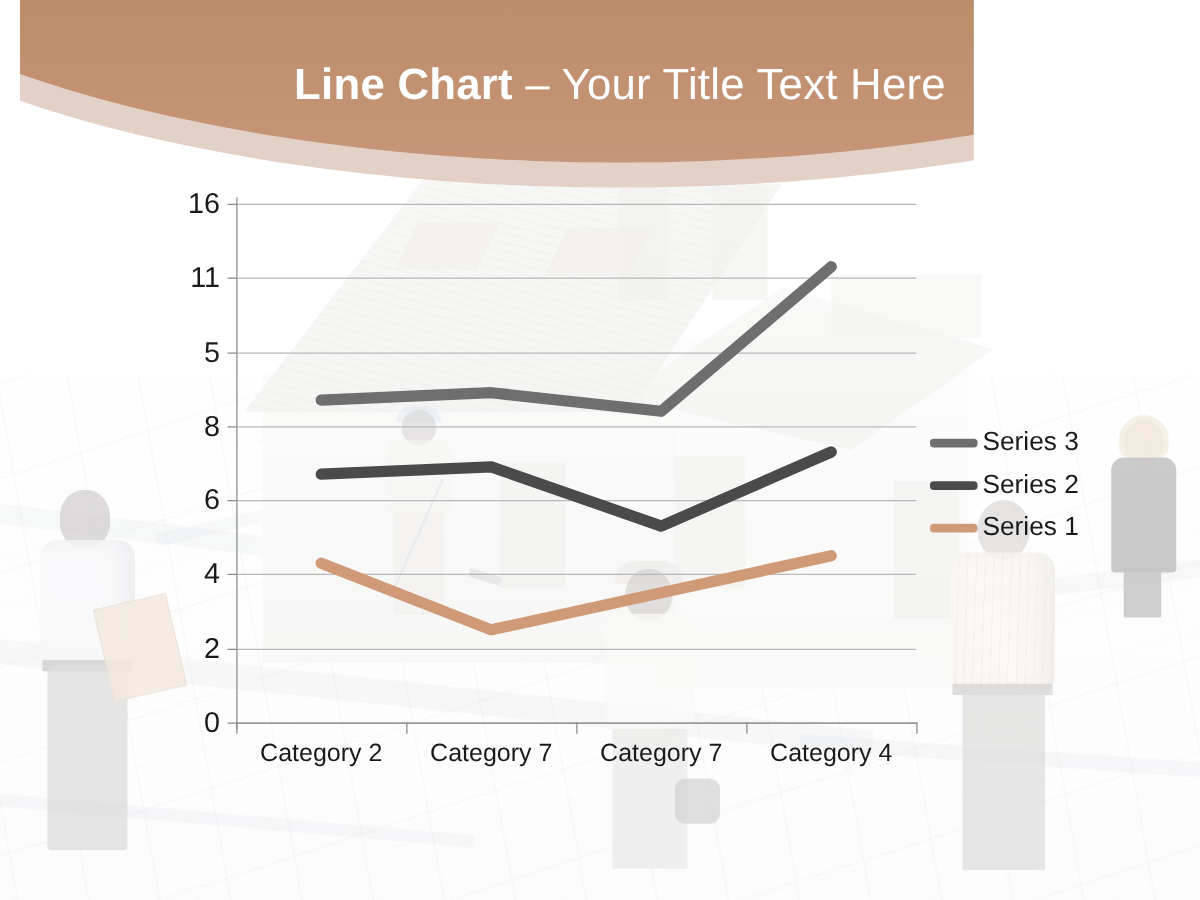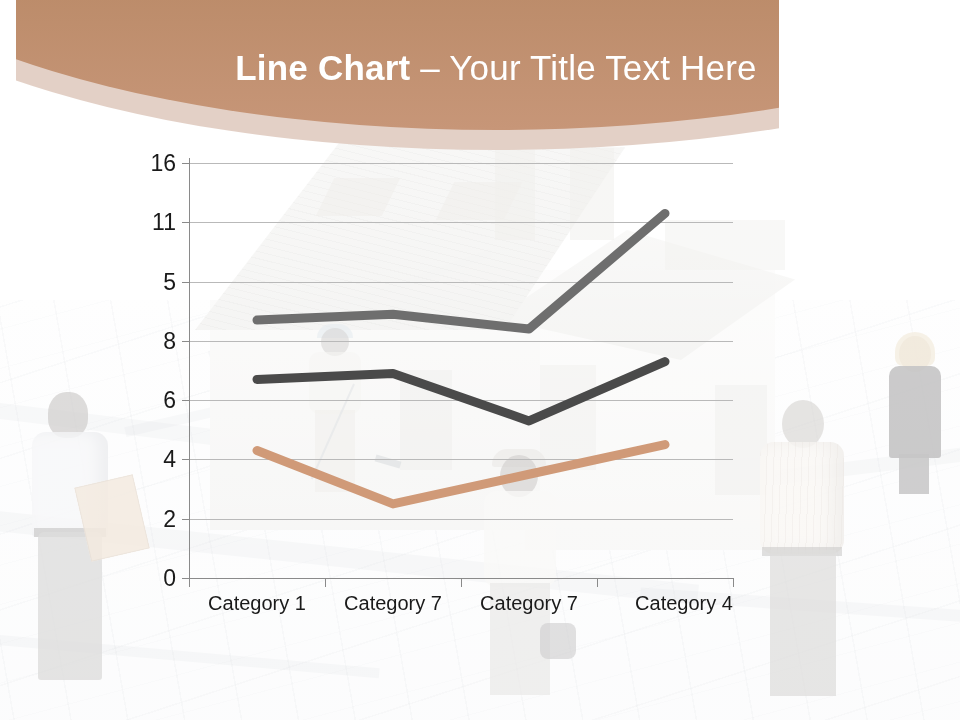--- a/index.html
+++ b/index.html
@@ -324,26 +324,40 @@
         <div class="ylabel" style="top: 415px;">0</div>
         <div class="ylabel" style="top: 355.714px;">2</div>
         <div class="ylabel" style="top: 296.429px;">4</div>
         <div class="ylabel" style="top: 237.143px;">6</div>
         <div class="ylabel" style="top: 177.857px;">8</div>
         <div class="ylabel" style="top: 118.571px;">5</div>
         <div class="ylabel" style="top: 59.2857px;">11</div>
         <div class="ylabel" style="top: 0px;">16</div>
       </div>
     <div id="xlabels">
-        <div class="xlabel" style="left: 257px;">Category 1</div>
+        <div class="xlabel" style="left: 257px;">Category 2</div>
         <div class="xlabel" style="left: 393px;">Category 7</div>
         <div class="xlabel" style="left: 529px;">Category 7</div>
-        <div class="xlabel" style="left: 684px;">Category 4</div>
+        <div class="xlabel" style="left: 665px;">Category 4</div>
       </div>
     <svg class="series-svg" id="series-svg" viewBox="0 0 960 720">
         <polyline points="257,320.1071428571429 393,314.1785714285714 529,329 665,213.3928571428571" fill="none" stroke="#6e6e6e" stroke-width="9" stroke-linecap="round" stroke-linejoin="round"></polyline>
         <polyline points="257,379.3928571428571 393,373.46428571428567 529,420.8928571428571 665,361.60714285714283" fill="none" stroke="#4a4a4a" stroke-width="9" stroke-linecap="round" stroke-linejoin="round"></polyline>
         <polyline points="257,450.53571428571433 393,503.8928571428571 529,474.25 665,444.6071428571429" fill="none" stroke="#d09a78" stroke-width="9" stroke-linecap="round" stroke-linejoin="round"></polyline>
       </svg>
   </div>
 
+  <div class="legend" id="legend">
+      <div class="legend-row">
+        <div class="legend-swatch" style="background: rgb(110, 110, 110);"></div>
+        <span class="legend-text">Series 3</span>
+      </div>
+      <div class="legend-row">
+        <div class="legend-swatch" style="background: rgb(74, 74, 74);"></div>
+        <span class="legend-text">Series 2</span>
+      </div>
+      <div class="legend-row">
+        <div class="legend-swatch" style="background: rgb(208, 154, 120);"></div>
+        <span class="legend-text">Series 1</span>
+      </div>
+    </div>
 
 </div>
 
 </body></html>

